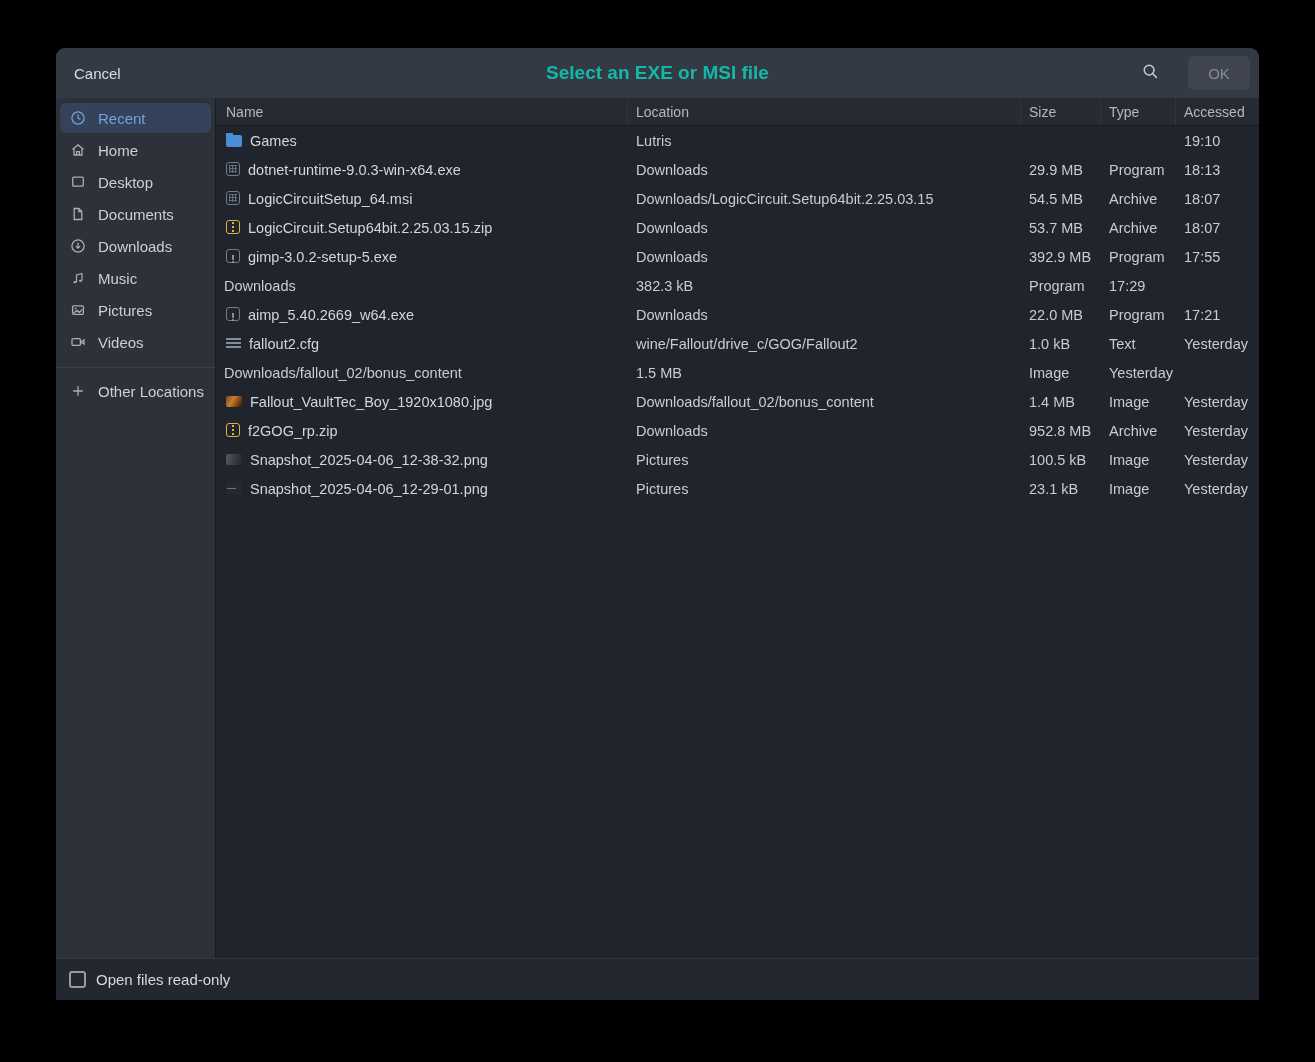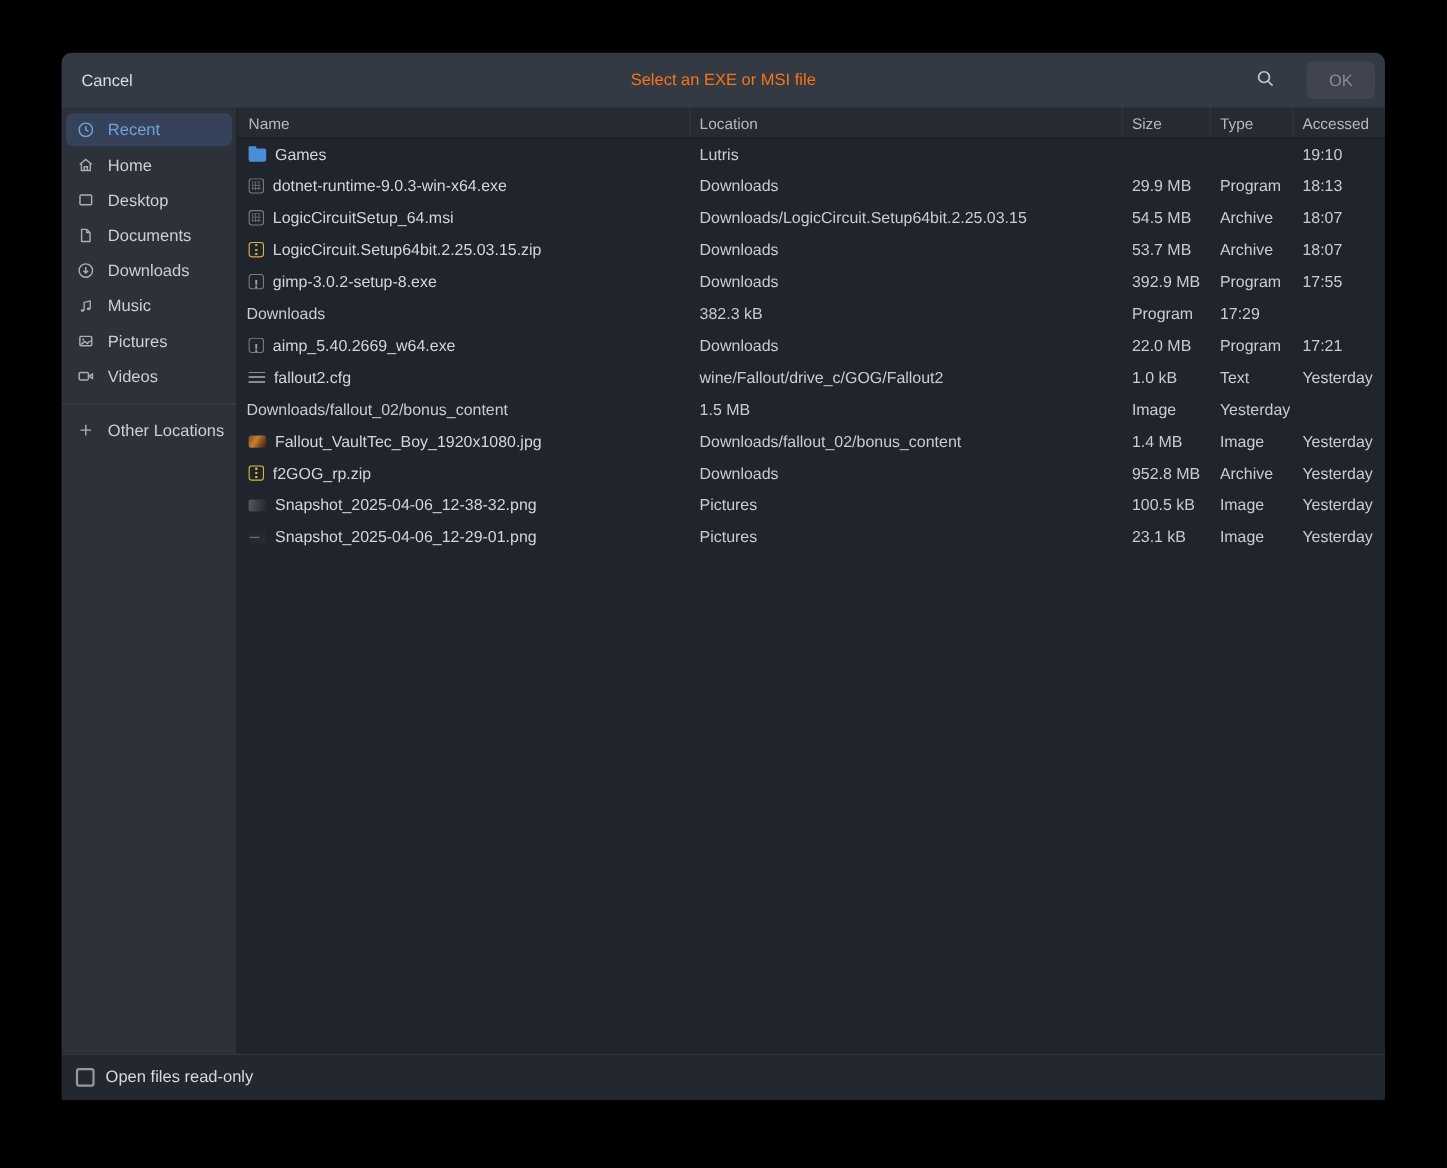--- a/index.html
+++ b/index.html
@@ -11,21 +11,21 @@
   html,body{width:1315px;height:1062px;background:#000;font-family:"Liberation Sans",sans-serif;-webkit-font-smoothing:antialiased}
   .stage{position:relative;width:1315px;height:1062px;background:#000;overflow:hidden}
 
   .dialog{position:absolute;left:56px;top:48px;width:1203px;height:952px;background:#20242c;
           border-radius:9px 9px 2px 2px;overflow:hidden;display:flex;flex-direction:column;
           box-shadow:0 10px 40px rgba(0,0,0,.6)}
 
   
   .headerbar{height:50px;flex:none;background:#343a44;display:flex;align-items:center;position:relative;padding:0 8px}
   .cancel-btn{color:#d9dce1;font-size:15px;padding:8px 10px;border-radius:6px;cursor:pointer;background:transparent;border:none;font-family:inherit}
-  .dlg-title{position:absolute;left:50%;top:50%;transform:translate(-50%,-50%);font-size:15px;font-weight:normal;color:#f97316;white-space:nowrap}
+  .dlg-title{position:absolute;left:50%;top:50%;transform:translate(-50%,-50%);font-size:19px;font-weight:bold;color:#14b8a6;white-space:nowrap}
   .hdr-right{margin-left:auto;display:flex;align-items:flex-start;gap:23px}
   .search-btn{width:30px;height:30px;display:flex;align-items:center;justify-content:center;border:none;background:transparent;color:#c6cad0;cursor:pointer}
   .ok-btn{width:62px;height:34px;background:#3f4450;border:none;border-radius:6px;color:#878d96;font-size:15px;font-family:inherit;margin-right:1px}
 
   
   .body{flex:1;display:flex;min-height:0}
 
   .sidebar{width:160px;flex:none;background:#2c313a;border-right:1px solid #191c22;padding-top:5px;display:flex;flex-direction:column}
   .side-item{height:30px;margin:0 4px 2px;border-radius:6px;display:flex;align-items:center;gap:12px;padding:0 10px;
              color:#ccd0d6;font-size:15px;cursor:pointer;white-space:nowrap}
@@ -236,21 +236,21 @@
                 <span class="fname">LogicCircuit.Setup64bit.2.25.03.15.zip</span>
               </div>
               <div class="cell">Downloads</div>
               <div class="cell">53.7 MB</div>
               <div class="cell">Archive</div>
               <div class="cell">18:07</div>
             </div>
             <div class="row">
               <div class="cell name">
                 <span class="ic installer-icon"></span>
-                <span class="fname">gimp-3.0.2-setup-8.exe</span>
+                <span class="fname">gimp-3.0.2-setup-5.exe</span>
               </div>
               <div class="cell">Downloads</div>
               <div class="cell">392.9 MB</div>
               <div class="cell">Program</div>
               <div class="cell">17:55</div>
             </div>
             <div class="row">
               <div class="cell">Downloads</div>
               <div class="cell">382.3 kB</div>
               <div class="cell">Program</div>

